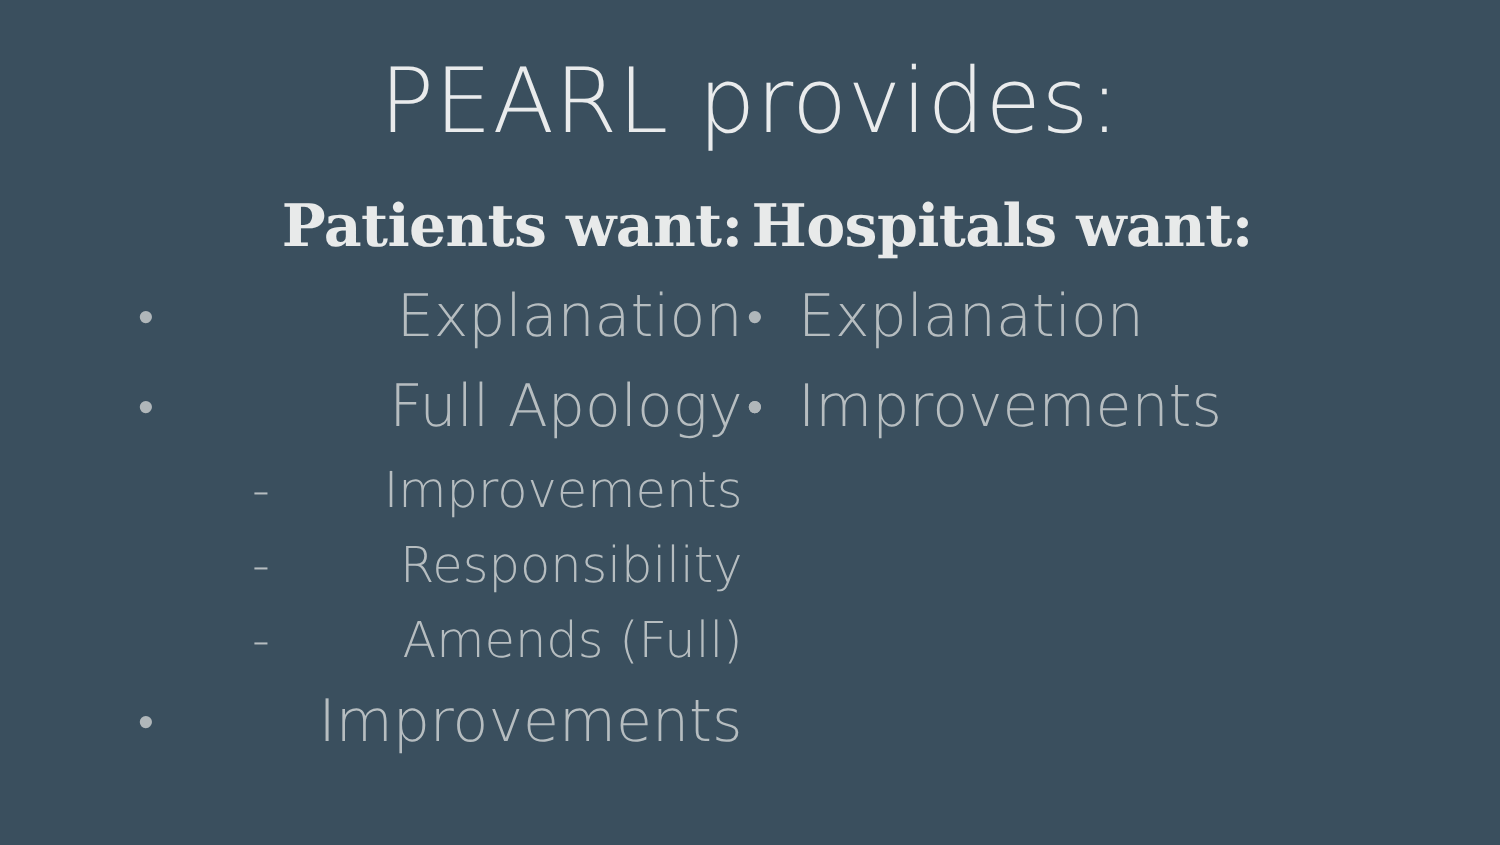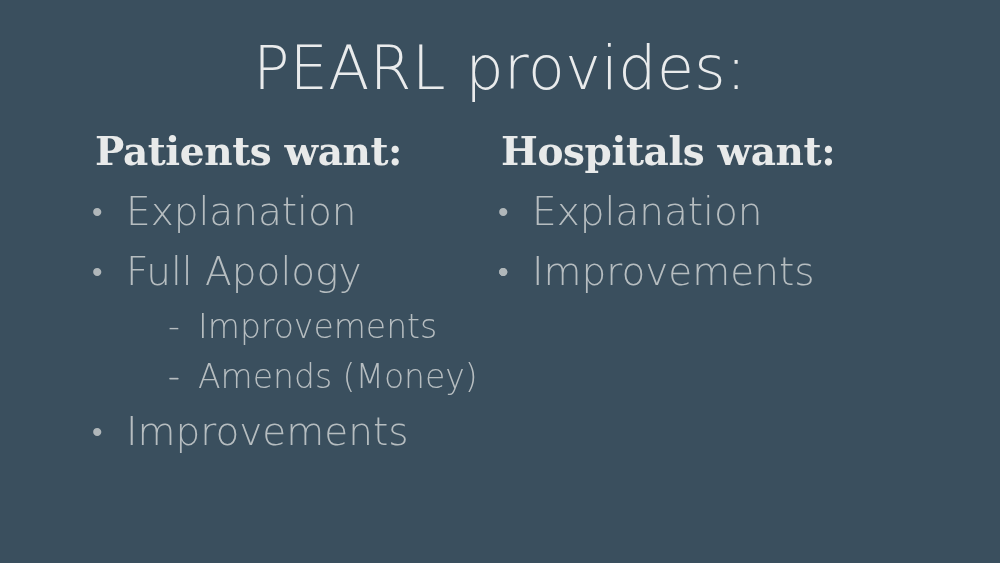--- a/index.html
+++ b/index.html
@@ -41,20 +41,21 @@
   }
 
   
   .column {
     position: absolute;
     top: 126px;
   }
   #column-patients {
     left: 90px;
     width: 405px;
+    text-align: right;
   }
   #column-hospitals {
     left: 496px;
     width: 460px;
   }
 
   .column-header {
     font-family: "DejaVu Serif", "DejaVu Sans", serif;
     font-weight: bold;
     font-size: 39px;
@@ -141,24 +142,25 @@
       </li>
 
       <li>
         <ul class="sub-list">
           <li class="sub-item">
             <span class="sub-marker">-</span>
             <span>Improvements</span>
           </li>
           <li class="sub-item">
             <span class="sub-marker">-</span>
+            <span>Responsibility</span>
           </li>
           <li class="sub-item">
             <span class="sub-marker">-</span>
-            <span>Amends (Money)</span>
+            <span>Amends (Full)</span>
           </li>
         </ul>
       </li>
 
       <li class="bullet-item">
         <span class="bullet-marker">•</span>
         <span>Improvements</span>
       </li>
 
     </ul>

